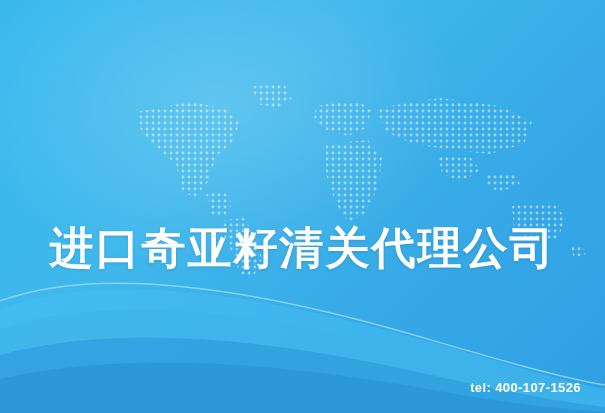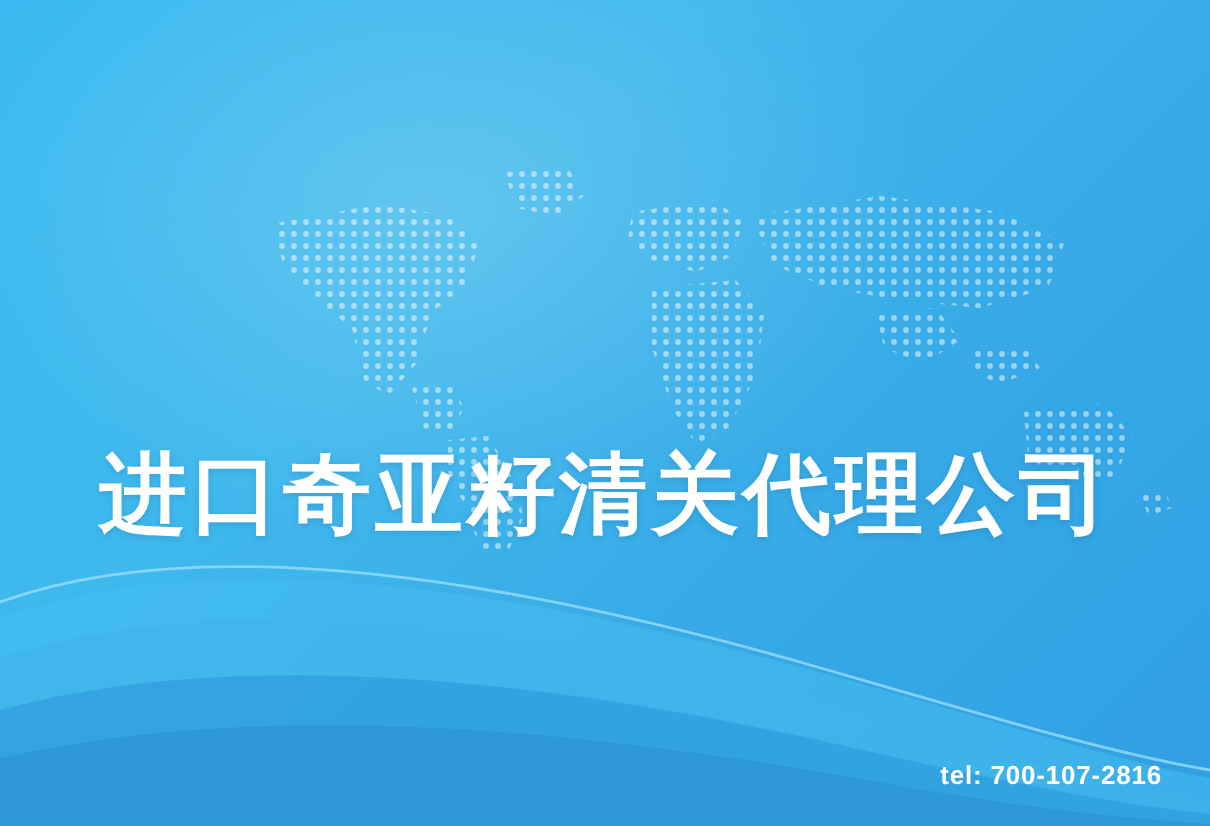--- a/index.html
+++ b/index.html
@@ -121,15 +121,15 @@
   <div class="headline">进口奇亚籽清关代理公司</div>
 
   <svg class="waves" viewBox="0 0 605 200" preserveAspectRatio="none">
     <path d="M0,96 C120,52 300,92 420,126 C500,148 560,168 605,176 L605,200 L0,200 Z" fill="#46bdf0" opacity="0.55"></path>
     <path d="M0,116 C130,74 310,110 430,144 C510,166 565,182 605,188 L605,200 L0,200 Z" fill="#3fb4ea" opacity="0.6"></path>
     <path d="M0,142 C140,104 320,136 440,164 C512,180 566,190 605,194 L605,200 L0,200 Z" fill="#2f9edd" opacity="0.75"></path>
     <path d="M0,166 C150,132 330,158 450,180 C520,192 570,197 605,199 L605,200 L0,200 Z" fill="#2b96d8" opacity="0.85"></path>
     <path d="M0,88 C110,48 280,84 400,118 C490,144 556,164 605,172" fill="none" stroke="#9fe0fb" stroke-width="1.4" opacity="0.75"></path>
   </svg>
 
-  <div class="tel">tel: 700-107-2816</div>
+  <div class="tel">tel: 400-107-1526</div>
 
 </div>
 
 </body></html>

